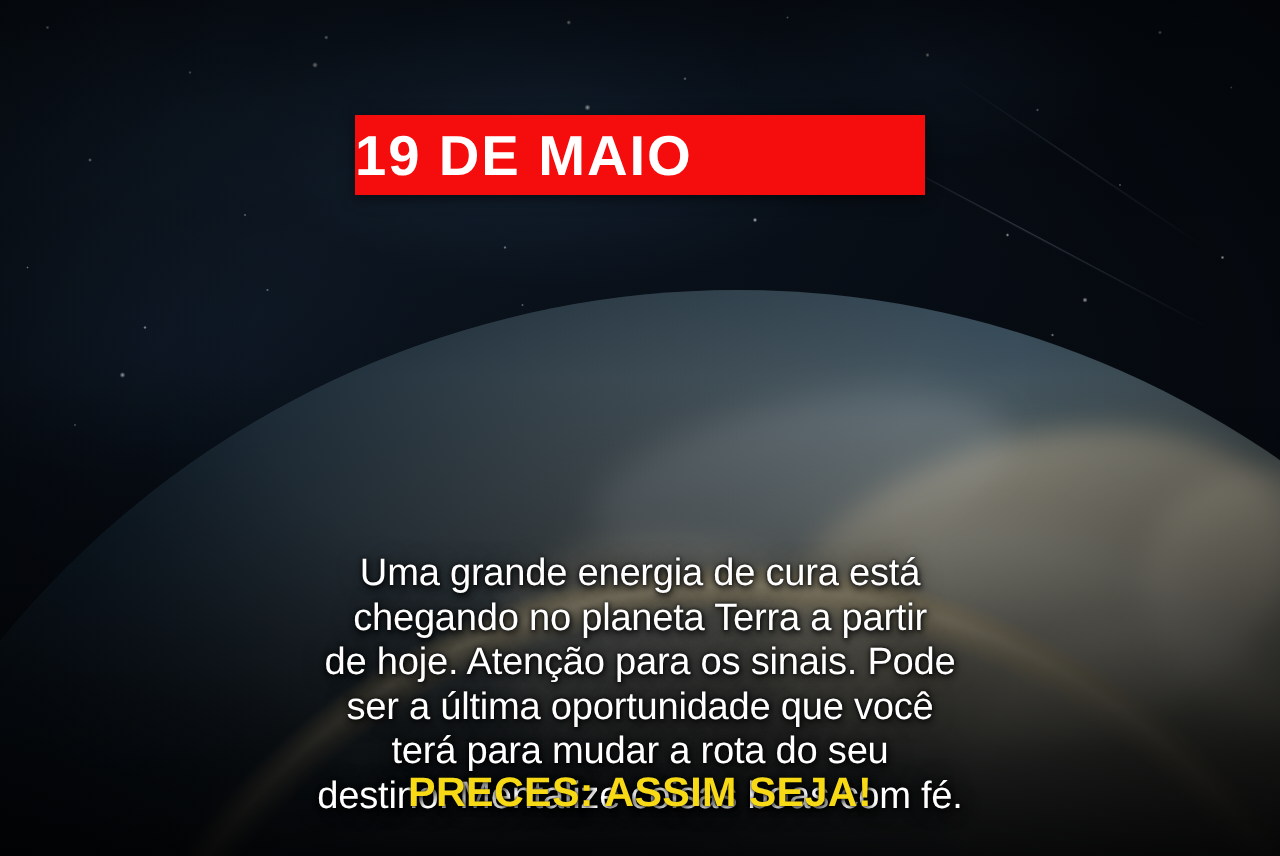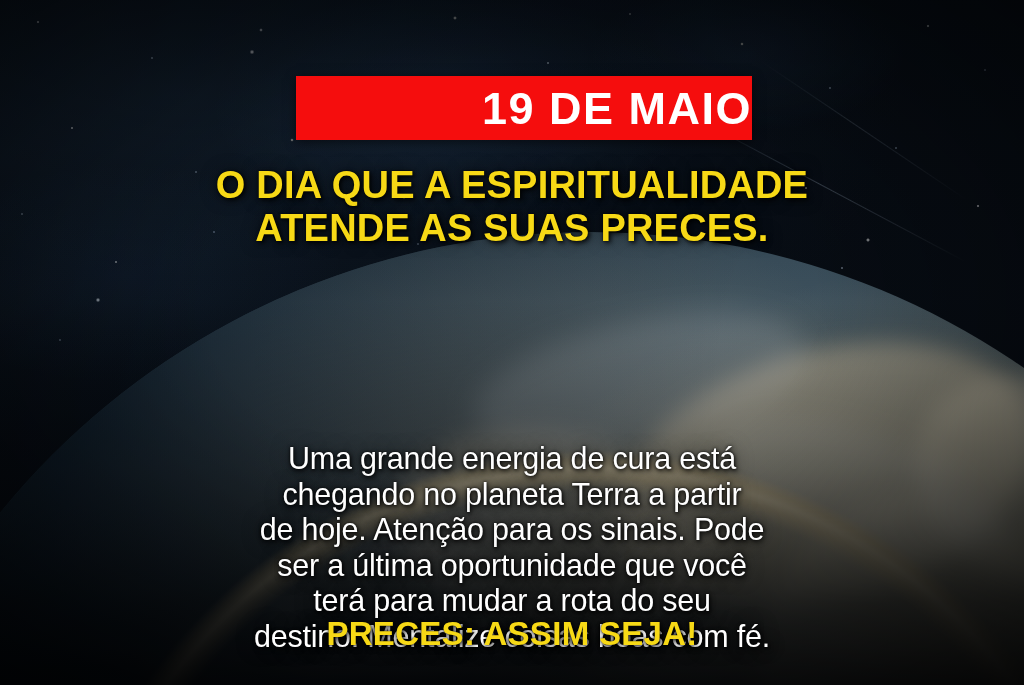--- a/index.html
+++ b/index.html
@@ -208,30 +208,29 @@
   
   .content {
     position: absolute;
     inset: 0;
     text-align: center;
   }
 
   .date-banner {
     position: absolute;
     left: 50%;
-    top: 76px;
+    top: 92px;
     transform: translateX(-50%);
     width: 456px;
     height: 64px;
     background: #f50d0d;
     display: flex;
     align-items: center;
-    justify-content: flex-end;
+    justify-content: flex-start;
     box-shadow: 0 2px 10px rgba(0,0,0,.55);
-    margin-left: 12px;
   }
   .date-banner span {
     color: #ffffff;
     font-size: 45px;
     font-weight: 700;
     letter-spacing: 1.5px;
     line-height: 1;
     white-space: nowrap;
     font-stretch: condensed;
   }
@@ -323,22 +322,20 @@
 
   <div class="layer scrim"></div>
   <div class="layer vignette"></div>
 
   <div class="content">
 
     <div class="date-banner">
       <span>19 DE MAIO</span>
     </div>
 
-    <div class="headline">O DIA QUE A ESPIRITUALIDADE
-ATENDE AS SUAS PRECES.</div>
 
     <div class="body-copy">Uma grande energia de cura está
 chegando no planeta Terra a partir
 de hoje. Atenção para os sinais. Pode
 ser a última oportunidade que você
 terá para mudar a rota do seu
 destino. Mentalize coisas boas com fé.</div>
 
     <div class="cta">PRECES: ASSIM SEJA!</div>
 

